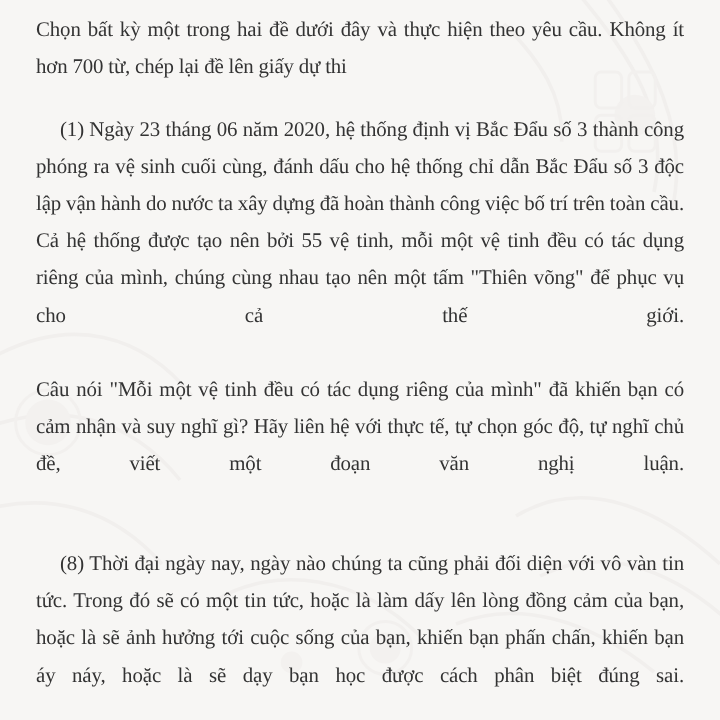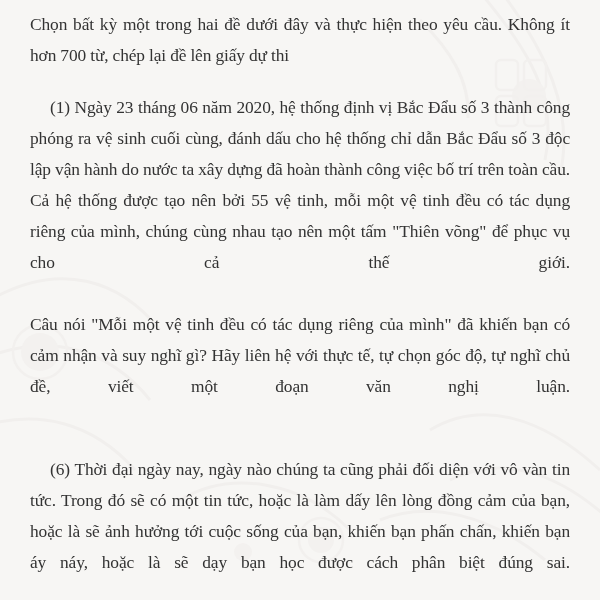--- a/index.html
+++ b/index.html
@@ -111,15 +111,15 @@
   <div class="block-gap"></div>
 
   <p class="para tail-center"><span class="indent"></span><span>(1) Ngày 23 tháng 06 năm 2020, hệ thống định vị Bắc Đẩu số 3 thành công phóng ra vệ sinh cuối cùng, đánh dấu cho hệ thống chỉ dẫn Bắc Đẩu số 3 độc lập vận hành do nước ta xây dựng đã hoàn thành công việc bố trí trên toàn cầu. Cả hệ thống được tạo nên bởi 55 vệ tinh, mỗi một vệ tinh đều có tác dụng riêng của mình, chúng cùng nhau tạo nên một tấm "Thiên võng" để phục vụ cho cả thế giới.</span></p>
 
   <p class="para tail-center">
     <span>Câu nói "Mỗi một vệ tinh đều có tác dụng riêng của mình" đã khiến bạn có cảm nhận và suy nghĩ gì? Hãy liên hệ với thực tế, tự chọn góc độ, tự nghĩ chủ đề, viết một đoạn văn nghị luận.</span>
   </p>
 
   <div class="block-gap"></div>
 
-  <p class="para tail-center"><span class="indent"></span><span>(6) Thời đại ngày nay, ngày nào chúng ta cũng phải đối diện với vô vàn tin tức. Trong đó sẽ có một tin tức, hoặc là làm dấy lên lòng đồng cảm của bạn, hoặc là sẽ ảnh hưởng tới cuộc sống của bạn, khiến bạn phấn chấn, khiến bạn áy náy, hoặc là sẽ dạy bạn học được cách phân biệt đúng sai.</span></p>
+  <p class="para tail-center"><span class="indent"></span><span>(8) Thời đại ngày nay, ngày nào chúng ta cũng phải đối diện với vô vàn tin tức. Trong đó sẽ có một tin tức, hoặc là làm dấy lên lòng đồng cảm của bạn, hoặc là sẽ ảnh hưởng tới cuộc sống của bạn, khiến bạn phấn chấn, khiến bạn áy náy, hoặc là sẽ dạy bạn học được cách phân biệt đúng sai.</span></p>
 
 </div>
 
 </body></html>

